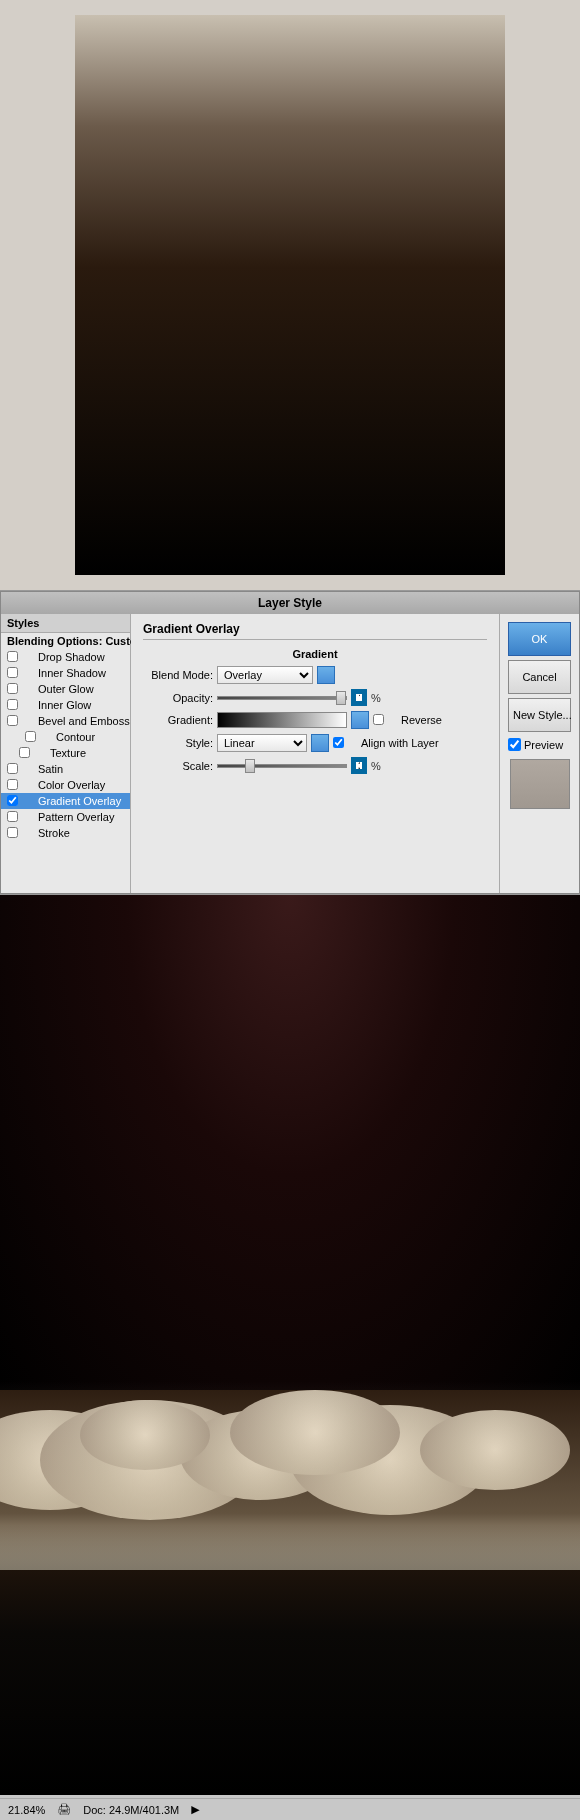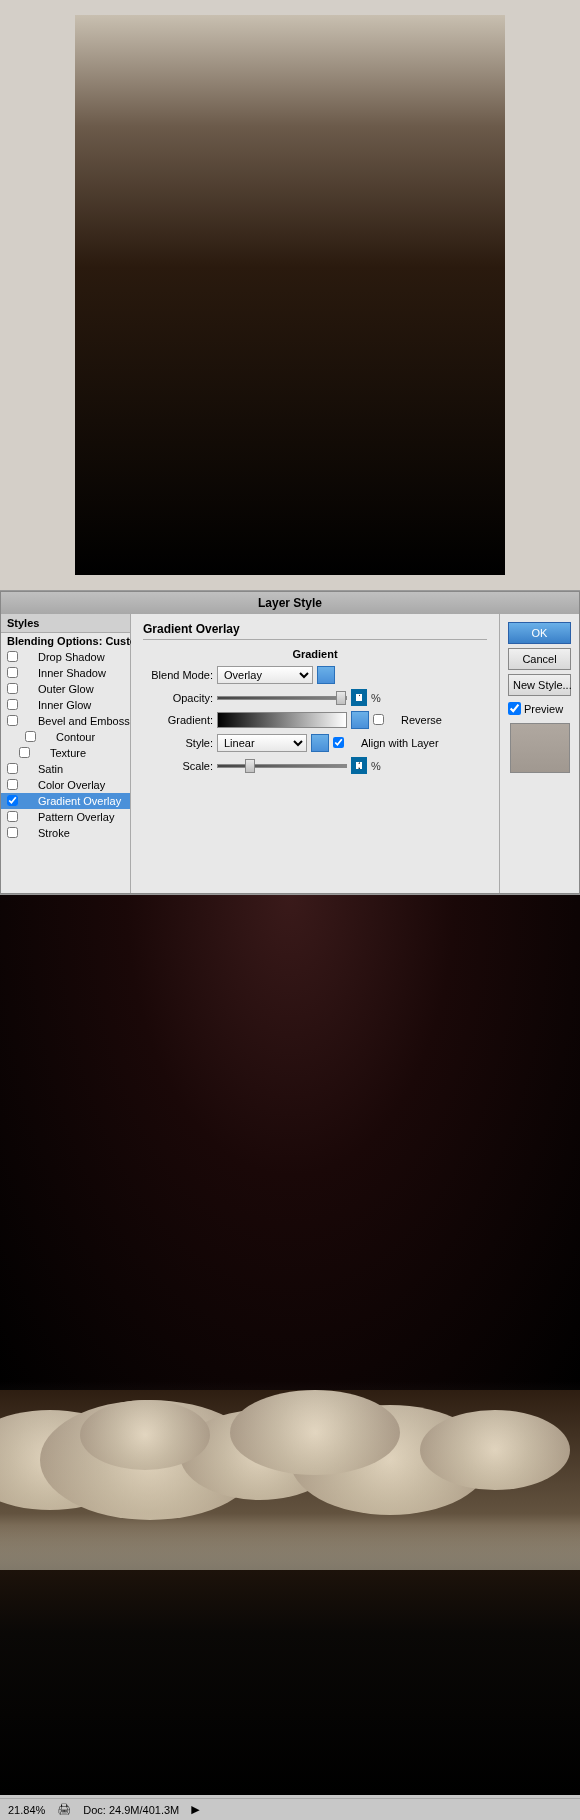--- a/index.html
+++ b/index.html
@@ -210,21 +210,21 @@
       padding: 8px;
       background: #e8e8e8;
       border-left: 1px solid #aaa;
       display: flex;
       flex-direction: column;
       gap: 4px;
       align-items: stretch;
       flex-shrink: 0;
     }
     .btn {
-      height: 22px;
+      height: 34px;
       font-size: 11px;
       border: 1px solid #888;
       background: linear-gradient(to bottom, #f0f0f0, #d8d8d8);
       cursor: pointer;
       padding: 0 4px;
       white-space: nowrap;
     }
     .btn-blue {
       background: linear-gradient(to bottom, #6ab0e8, #3a80c8);
       color: #fff;

